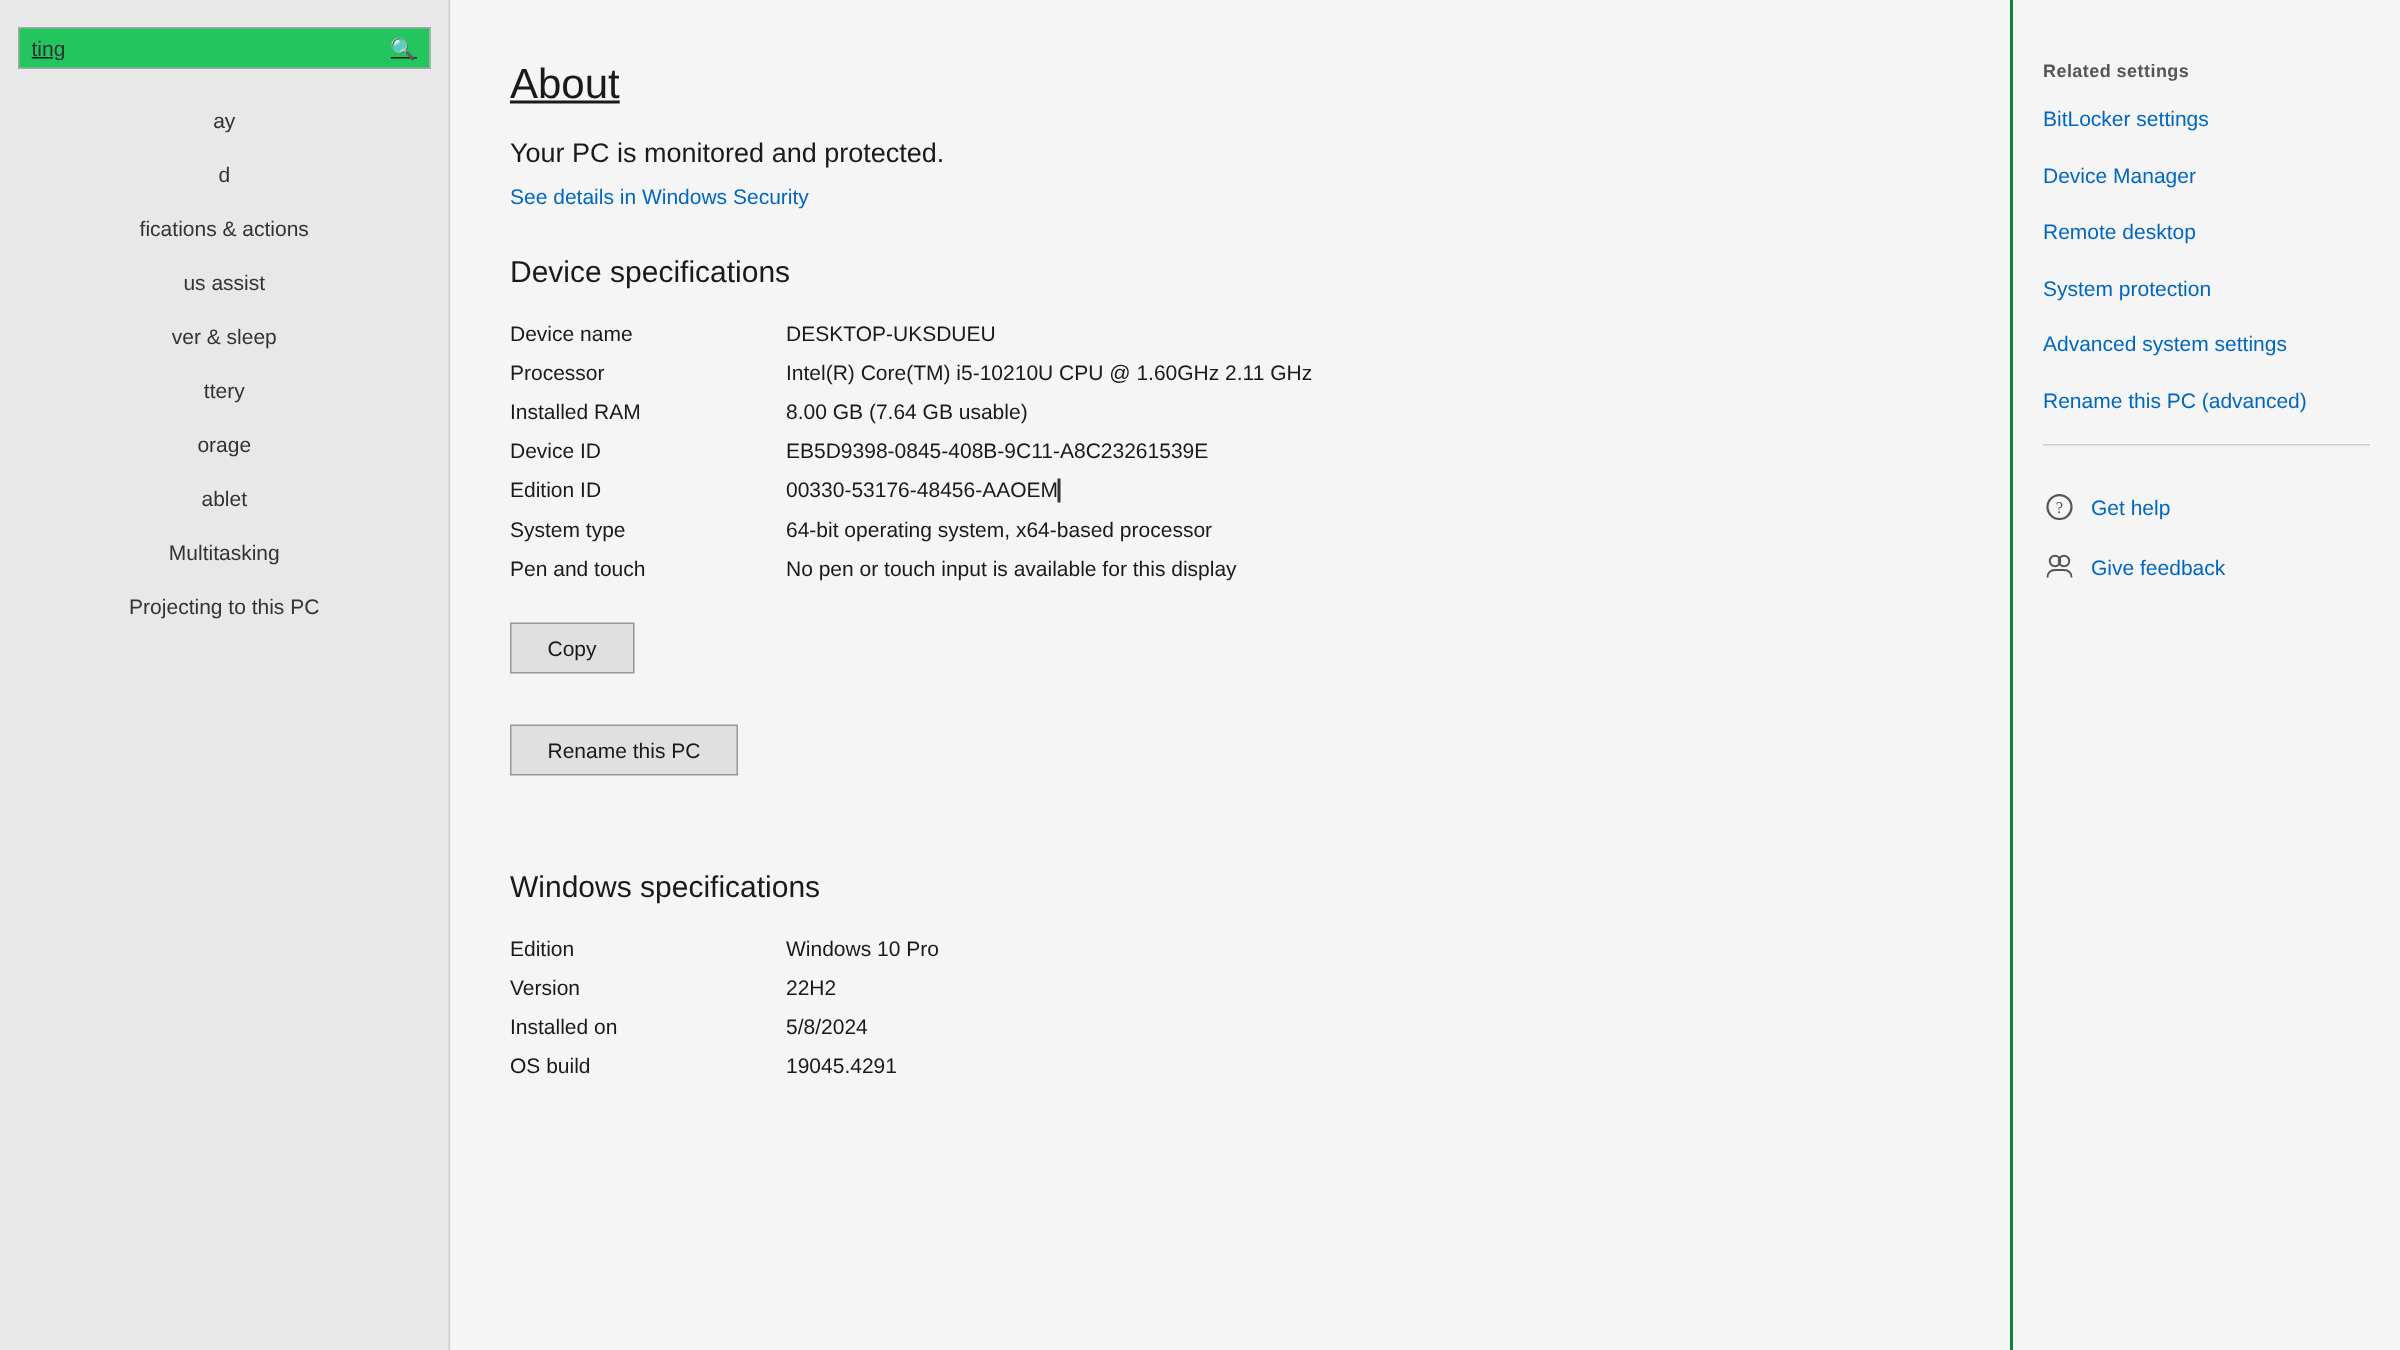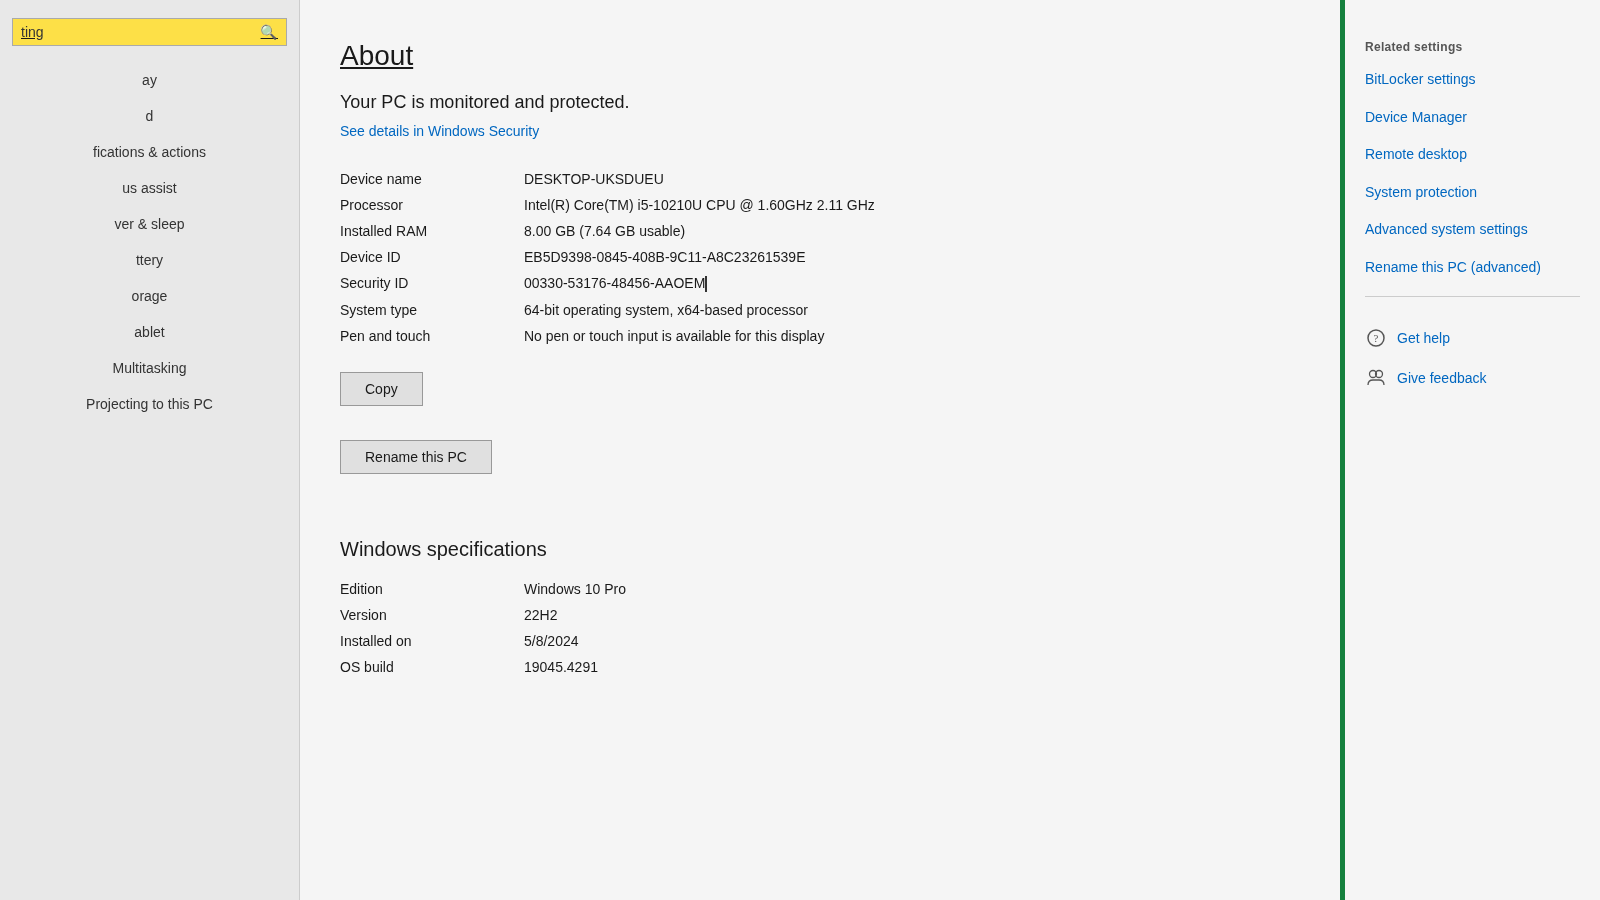--- a/index.html
+++ b/index.html
@@ -21,21 +21,21 @@
       background: #e8e8e8;
       border-right: 1px solid #ccc;
       display: flex;
       flex-direction: column;
       padding-top: 10px;
     }
     .search-bar {
       display: flex;
       align-items: center;
       margin: 8px 12px 16px 12px;
-      background: #fde047;
+      background: #22c55e;
       border: 1px solid #aaa;
       padding: 5px 8px;
       text-decoration: underline;
     }
     .search-bar input {
       border: none;
       outline: none;
       background: transparent;
       font-size: 14px;
       width: 100%;
@@ -144,21 +144,21 @@
       color: #1a1a1a;
       margin-bottom: 20px;
     }
 
     
     .right-panel {
       width: 260px;
       min-width: 260px;
       background: #f5f5f5;
       padding: 40px 20px;
-      border-left: 5px solid #15803d;
+      border-left: 2px solid #15803d;
     }
 
     .related-settings-title {
       font-size: 12px;
       font-weight: 600;
       color: #555;
       margin-bottom: 16px;
       letter-spacing: 0.3px;
     }
 
@@ -237,35 +237,36 @@
   </nav>
 </div>
 
 <div class="main-content">
   <h1 class="page-title">About</h1>
 
   <p class="protection-banner">Your PC is monitored and protected.</p>
 
   <a class="windows-security-link">See details in Windows Security</a>
 
+  <h2 class="section-title">Device specifications</h2>
 
   <div class="spec-table">
     <span class="spec-label">Device name</span>
     <span class="spec-value">DESKTOP-UKSDUEU</span>
 
     <span class="spec-label">Processor</span>
     <span class="spec-value">Intel(R) Core(TM) i5-10210U CPU @ 1.60GHz   2.11 GHz</span>
 
     <span class="spec-label">Installed RAM</span>
     <span class="spec-value">8.00 GB (7.64 GB usable)</span>
 
     <span class="spec-label">Device ID</span>
     <span class="spec-value">EB5D9398-0845-408B-9C11-A8C23261539E</span>
 
-    <span class="spec-label">Security ID</span>
+    <span class="spec-label">Edition ID</span>
     <span class="spec-value">
       <span>00330-53176-48456-AAOEM</span><span class="cursor-indicator"></span>
     </span>
 
     <span class="spec-label">System type</span>
     <span class="spec-value">64-bit operating system, x64-based processor</span>
 
     <span class="spec-label">Pen and touch</span>
     <span class="spec-value">No pen or touch input is available for this display</span>
   </div>

